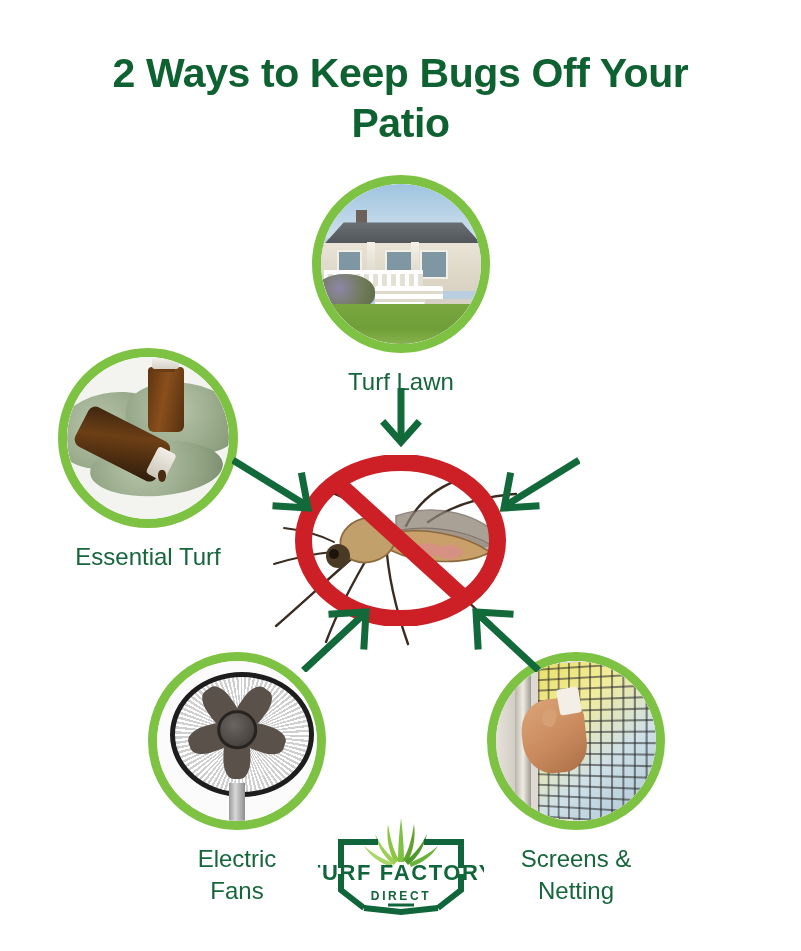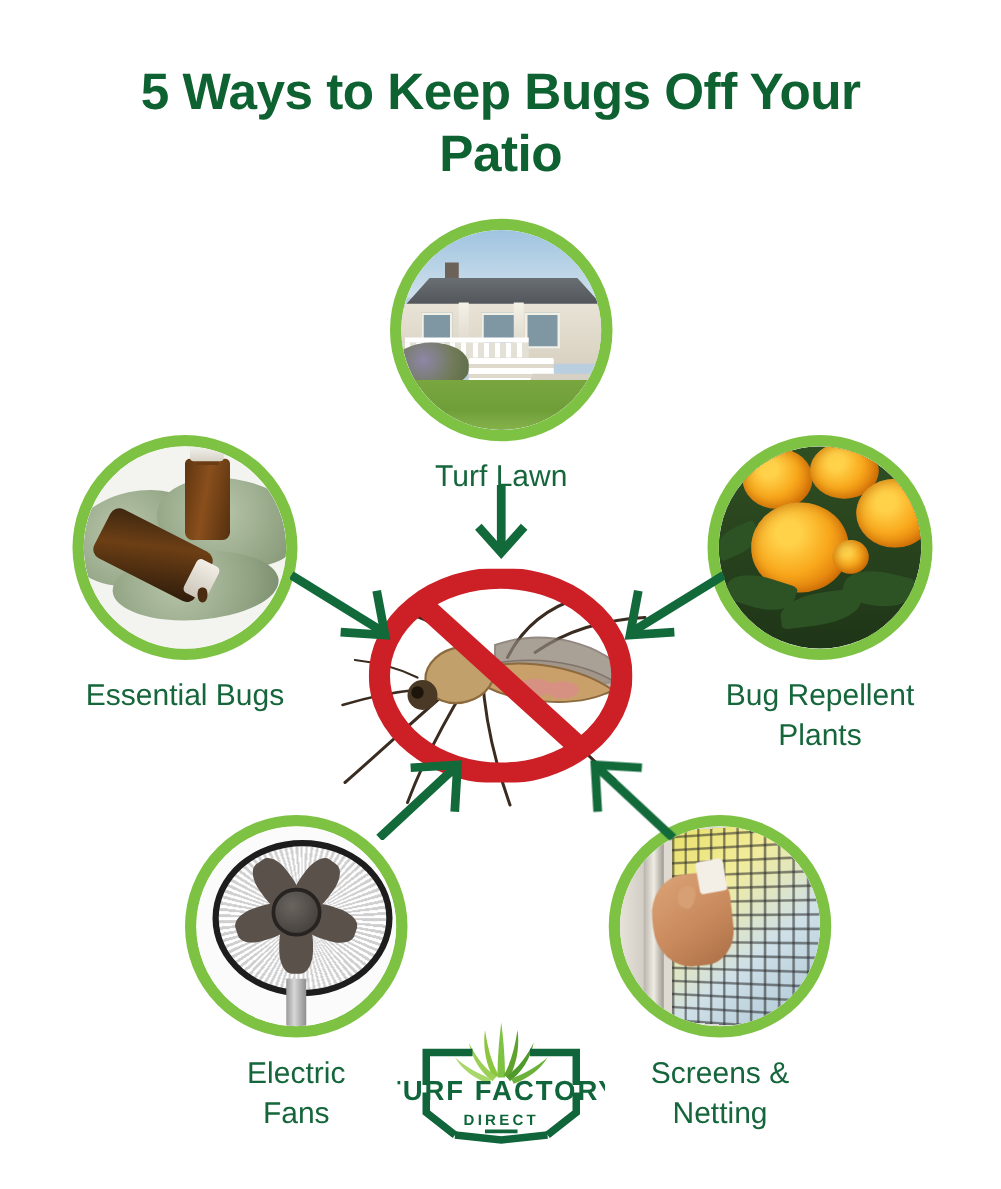--- a/index.html
+++ b/index.html
@@ -175,21 +175,21 @@
   .arrow { position:absolute; }
 
   
   .logo { position:absolute; left:318px; top:812px; width:166px; height:106px; }
 </style>
 </head>
 <body>
 
 <div id="page">
 
-  <div class="title">5 Ways to Keep Bugs Off Your Patio</div>
+  <div class="title">2 Ways to Keep Bugs Off Your Patio</div>
 
   <div class="node" style="left:312px; top:175px; width:178px;">
     <div class="circle" style="width:178px; height:178px;">
       <div class="photo">
         <div class="scene-house">
           <div class="sky"></div>
           <div class="chimney"></div>
           <div class="roof"></div>
           <div class="house-body"></div>
           <div class="window w1"></div>
@@ -219,41 +219,23 @@
               <div class="neck"></div>
               <div class="cap"></div>
             </div>
           <div class="bottle-lay">
               <div class="mouth"></div>
             </div>
           <div class="drop"></div>
         </div>
       </div>
     </div>
-    <div class="node-label">Essential Bugs</div>
-  </div>
-
-  <div class="node" style="left:566px; top:348px; width:180px;">
-    <div class="circle" style="width:180px; height:180px;">
-      <div class="photo">
-        <div class="scene-flowers">
-          <div class="leaf l4"></div>
-          <div class="marigold m2"></div>
-          <div class="marigold m3"></div>
-          <div class="marigold m4"></div>
-          <div class="marigold m1"></div>
-          <div class="marigold m5"></div>
-          <div class="leaf l1"></div>
-          <div class="leaf l2"></div>
-          <div class="leaf l3"></div>
-        </div>
-      </div>
-    </div>
-    <div class="node-label">Bug Repellent<br>Plants</div>
-  </div>
+    <div class="node-label">Essential Turf</div>
+  </div>
+
 
   <div class="node" style="left:487px; top:652px; width:178px;">
     <div class="circle" style="width:178px; height:178px;">
       <div class="photo">
         <div class="scene-screen">
           <div class="mesh"></div>
           <div class="door-face"></div>
           <div class="frame-rail"></div>
           <div class="hand">
               <div class="thumb"></div>

